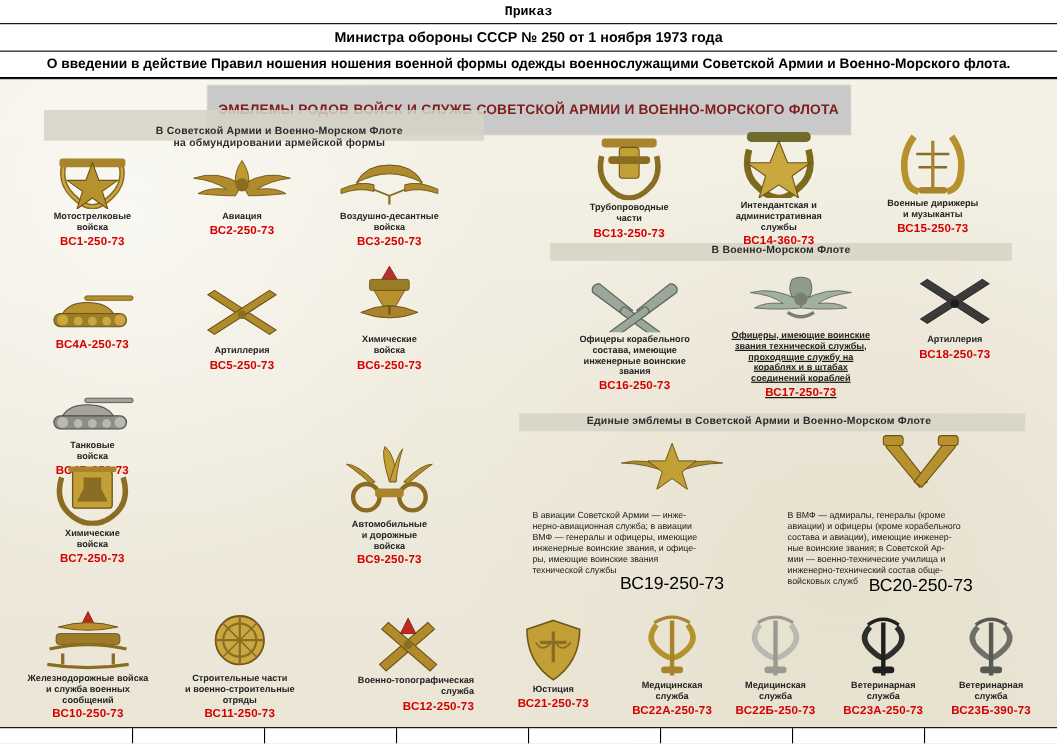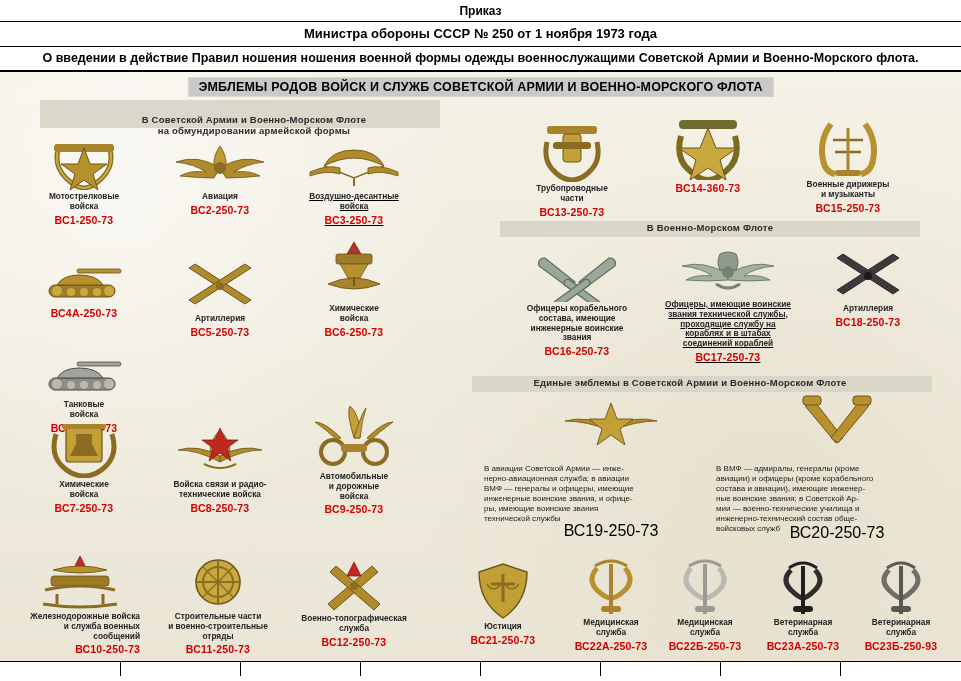--- a/index.html
+++ b/index.html
@@ -22,21 +22,21 @@
   }
 
   
   .hdr {
     text-align: center;
     font-weight: bold;
     color: #000;
     border-bottom: 1px solid #000;
     line-height: 1.35;
   }
-  .hdr1 { font-size: 12px; padding: 3px 0 2px; }
+  .hdr1 { font-size: 12px; padding: 3px 0 2px; font-family: Liberation Mono, monospace; }
   .hdr2 { font-size: 13px; padding: 3px 0 3px; }
   .hdr3 { font-size: 12.5px; padding: 3px 4px 3px; }
 
   
   .plate {
     position: relative;
     margin: 0;
     height: 604px;
     background: #f2efe4;
     background-image:
@@ -46,25 +46,25 @@
     border-top: 1px solid #000;
     overflow: hidden;
   }
 
   .plate-title {
     position: absolute;
     left: 50%;
     transform: translateX(-50%);
     top: 6px;
     background: #c9c9c9;
-    color: #000000;
+    color: #7f1d1d;
     font-weight: bold;
     font-size: 12.5px;
     letter-spacing: 0.2px;
-    padding: 2px 10px;
+    padding: 15px 10px;
     white-space: nowrap;
     box-shadow: 0 0 0 1px rgba(0,0,0,0.12);
   }
 
   .col-head {
     position: absolute;
     font-size: 9.5px;
     font-weight: bold;
     color: #2b2b2b;
     text-align: center;
@@ -178,21 +178,21 @@
           <path d="M48 30 q-22-14-44-6 q18 2 30 10 q-16-2-26 4 q20 2 34 2 z" fill="#b08b2c" stroke="#6e5416" stroke-width=".8"></path>
           <path d="M48 30 q22-14 44-6 q-18 2-30 10 q16-2 26 4 q-20 2-34 2 z" fill="#b08b2c" stroke="#6e5416" stroke-width=".8"></path>
           <path d="M48 8 q-7 10-6 20 l12 0 q1-10-6-20 z" fill="#c0992f" stroke="#6e5416" stroke-width=".8"></path>
           <circle cx="48" cy="30" r="6" fill="#8a6d22"></circle>
         </svg>
       </div>
       <div class="cap">Авиация</div>
       <div class="code">ВС2-250-73</div>
     </div>
 
-    <div class="cell" style="left:294px; top:60px;text-decoration:underline;">
+    <div class="cell" style="left:294px; top:60px;">
       <div class="art">
         <svg width="92" height="52" viewBox="0 0 92 52">
           <path d="M46 12 q-22 0-30 16 q16-8 30-8 q14 0 30 8 q-8-16-30-16z" fill="#b08b2c" stroke="#6e5416" stroke-width=".9"></path>
           <path d="M16 28 l30 12 l30-12" fill="none" stroke="#8a6d22" stroke-width="1.6"></path>
           <path d="M46 40 l0 8" stroke="#8a6d22" stroke-width="2"></path>
           <path d="M2 34 q18-8 30-4 l0 6 q-14-4-30 2z" fill="#b08b2c" stroke="#6e5416" stroke-width=".8"></path>
           <path d="M90 34 q-18-8-30-4 l0 6 q14-4 30 2z" fill="#b08b2c" stroke="#6e5416" stroke-width=".8"></path>
         </svg>
       </div>
       <div class="cap">Воздушно-десантные
@@ -271,54 +271,40 @@
           <rect x="22" y="10" width="36" height="34" rx="3" fill="#c3a036" stroke="#6e5416" stroke-width="1.2"></rect>
           <path d="M32 16 l0 10 l-6 12 h28 l-6-12 l0-10 z" fill="#8a6d22"></path>
           <rect x="18" y="6" width="44" height="5" rx="2" fill="#a9842c"></rect>
         </svg>
       </div>
       <div class="cap">Химические
 войска</div>
       <div class="code">ВС7-250-73</div>
     </div>
 
-    <div class="cell" style="left:160px; top:348px;">
-      <div class="art">
-        <svg width="92" height="56" viewBox="0 0 92 56">
-          <path d="M46 34 q-22-12-42-6 q20 0 42 12z" fill="#b08b2c" stroke="#6e5416" stroke-width=".8"></path>
-          <path d="M46 34 q22-12 42-6 q-20 0-42 12z" fill="#b08b2c" stroke="#6e5416" stroke-width=".8"></path>
-          <path d="M46 8 q-10 10-10 22 h20 q0-12-10-22z" fill="#b8912f" stroke="#6e5416" stroke-width=".8"></path>
-          <polygon points="46,6 51,18 64,18 53,26 57,39 46,31 35,39 39,26 28,18 41,18" fill="#c1271e" stroke="#7d2019" stroke-width=".8"></polygon>
-          <path d="M30 42 q16 8 32 0" fill="none" stroke="#8a6d22" stroke-width="2"></path>
-        </svg>
-      </div>
-      <div class="cap">Войска связи и радио-
-технические войска</div>
-      <div class="code">ВС8-250-73</div>
-    </div>
 
     <div class="cell" style="left:294px; top:340px;">
       <div class="art">
         <svg width="86" height="66" viewBox="0 0 86 66">
           <path d="M43 34 q-8-26-4-32 q10 8 10 32z" fill="#c3a036" stroke="#6e5416" stroke-width=".8"></path>
           <path d="M43 34 q8-26 12-30 q-4 12-6 30z" fill="#c3a036" stroke="#6e5416" stroke-width=".8"></path>
           <path d="M30 34 q-16-16-26-16 q14 10 22 18z" fill="#b08b2c" stroke="#6e5416" stroke-width=".8"></path>
           <path d="M56 34 q16-16 26-16 q-14 10-22 18z" fill="#b08b2c" stroke="#6e5416" stroke-width=".8"></path>
           <circle cx="22" cy="48" r="12" fill="none" stroke="#8a6d22" stroke-width="4"></circle>
           <circle cx="64" cy="48" r="12" fill="none" stroke="#8a6d22" stroke-width="4"></circle>
           <rect x="30" y="40" width="26" height="8" rx="3" fill="#a9842c"></rect>
         </svg>
       </div>
       <div class="cap">Автомобильные
 и дорожные
 войска</div>
       <div class="code">ВС9-250-73</div>
     </div>
 
-    <div class="cell" style="left:20px; top:480px;text-align:right;">
+    <div class="cell" style="left:20px; top:480px;">
       <div class="art">
         <svg width="94" height="56" viewBox="0 0 94 56">
           <polygon points="47,2 53,14 41,14" fill="#c1271e" stroke="#7d2019" stroke-width=".8"></polygon>
           <path d="M20 16 q27-8 54 0 q-27 6-54 0z" fill="#b8912f" stroke="#6e5416" stroke-width=".9"></path>
           <rect x="18" y="22" width="58" height="10" rx="3" fill="#9d7c28" stroke="#6e5416" stroke-width=".8"></rect>
           <path d="M12 36 q35-8 70 0" fill="none" stroke="#8a6d22" stroke-width="3"></path>
           <path d="M24 40 l0 10 M70 40 l0 10" stroke="#8a6d22" stroke-width="3"></path>
           <path d="M10 50 q37 6 74 0" fill="none" stroke="#8a6d22" stroke-width="3"></path>
         </svg>
       </div>
@@ -336,21 +322,21 @@
           <path d="M41 6 l0 44 M19 28 l44 0" stroke="#8a6d22" stroke-width="2"></path>
           <path d="M25 12 L57 44 M57 12 L25 44" stroke="#8a6d22" stroke-width="1.4"></path>
         </svg>
       </div>
       <div class="cap">Строительные части
 и военно-строительные
 отряды</div>
       <div class="code">ВС11-250-73</div>
     </div>
 
-    <div class="cell" style="left:294px; top:482px;">
+    <div class="cell" style="left:311px; top:482px;text-align:right;">
       <div class="art">
         <svg width="80" height="54" viewBox="0 0 80 54">
           <g stroke="#6e5416" stroke-width="1" fill="#b08b2c">
             <path d="M14 46 L58 8 l6 6 L20 52 z"></path>
             <path d="M66 46 L22 8 l-6 6 L60 52 z"></path>
           </g>
           <polygon points="40,4 47,18 33,18" fill="#c1271e" stroke="#7d2019" stroke-width=".8"></polygon>
           <circle cx="40" cy="28" r="4" fill="#8a6d22"></circle>
         </svg>
       </div>
@@ -374,20 +360,23 @@
     </div>
 
     <div class="cell" style="left:648px; top:50px;">
       <div class="art">
         <svg width="86" height="62" viewBox="0 0 86 62">
           <path d="M16 18 q-6 22 8 34 q10 10 19 10 q9 0 19-10 q14-12 8-34" fill="none" stroke="#7c6a1e" stroke-width="6"></path>
           <rect x="14" y="2" width="58" height="9" rx="4" fill="#6f6a2e"></rect>
           <polygon points="43,10 51,30 72,30 55,42 61,62 43,50 25,62 31,42 14,30 35,30" fill="#c9a93f" stroke="#6e5416" stroke-width="1"></polygon>
         </svg>
       </div>
+      <div class="cap">Интендантская и
+административная
+службы</div>
       <div class="code">ВС14-360-73</div>
     </div>
 
     <div class="cell" style="left:788px; top:48px;">
       <div class="art">
         <svg width="74" height="64" viewBox="0 0 74 64">
           <path d="M20 10 q-12 16-8 36 q2 12 12 14" fill="none" stroke="#b8912f" stroke-width="6"></path>
           <path d="M54 10 q12 16 8 36 q-2 12-12 14" fill="none" stroke="#b8912f" stroke-width="6"></path>
           <path d="M22 26 l30 0 M24 38 l26 0" stroke="#8a6d22" stroke-width="2.4"></path>
           <path d="M37 14 l0 44" stroke="#a9842c" stroke-width="3"></path>
@@ -547,21 +536,21 @@
       <div class="art">
         <svg width="56" height="60" viewBox="0 0 56 60">
           <path d="M16 14 q-10 10 0 20 q8 8 12 8 q4 0 12-8 q10-10 0-20" fill="none" stroke="#6f6f6a" stroke-width="5"></path>
           <path d="M28 10 l0 48" stroke="#585854" stroke-width="4"></path>
           <path d="M14 12 q14-10 28 0" fill="none" stroke="#585854" stroke-width="3"></path>
           <rect x="18" y="50" width="20" height="6" rx="3" fill="#585854"></rect>
         </svg>
       </div>
       <div class="cap">Ветеринарная
 служба</div>
-      <div class="code">ВС23Б-250-93</div>
+      <div class="code">ВС23Б-390-73</div>
     </div>
 
     <div class="ruler">
       <i style="left:120px"></i>
         <i style="left:240px"></i>
         <i style="left:360px"></i>
       <i style="left:480px"></i>
         <i style="left:600px"></i>
         <i style="left:720px"></i>
       <i style="left:840px"></i>

